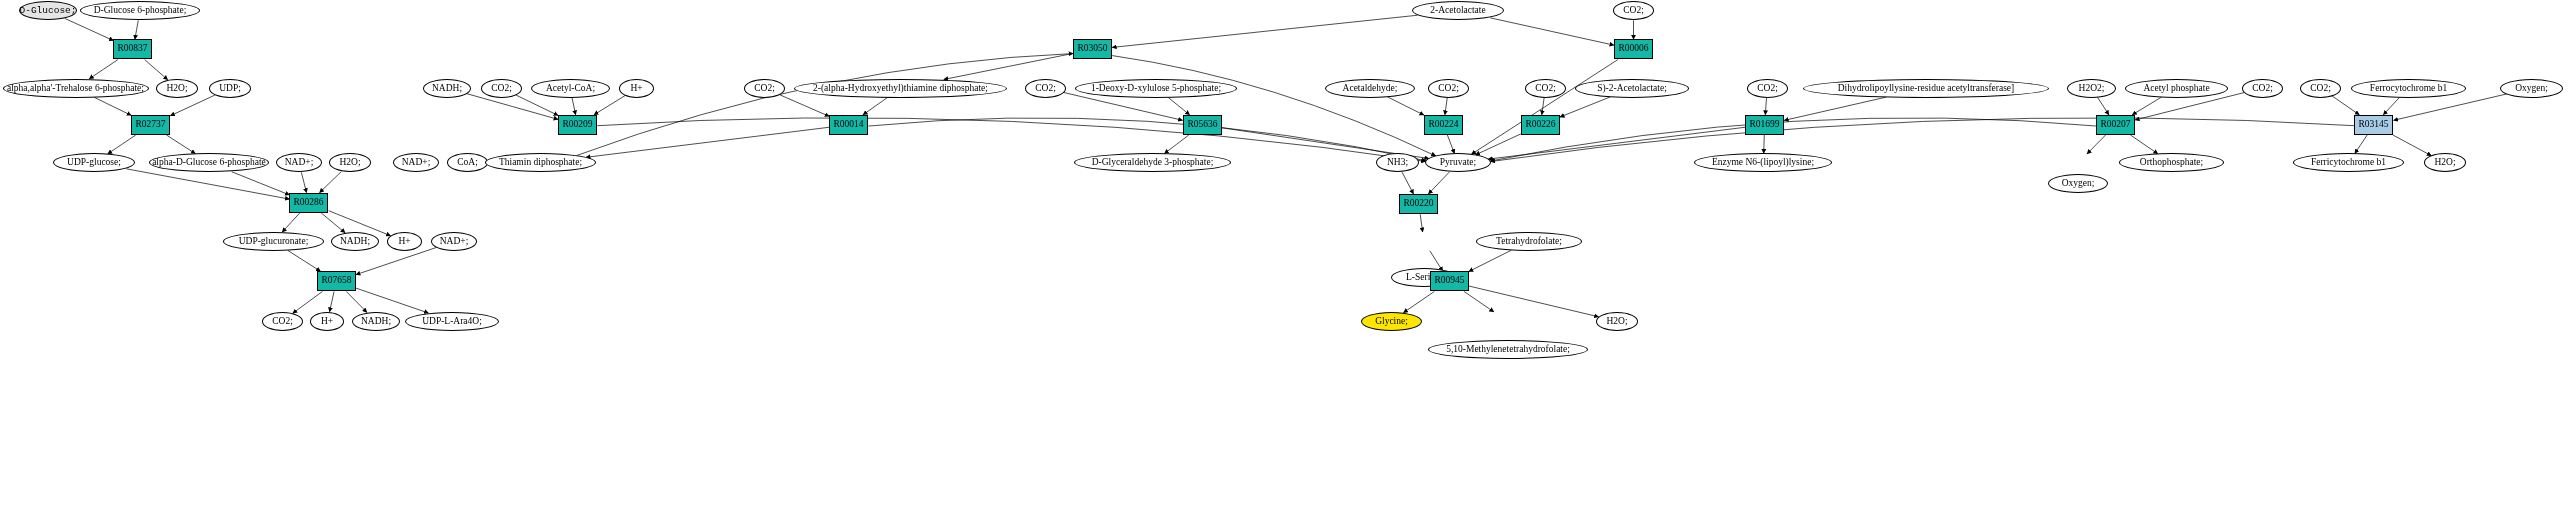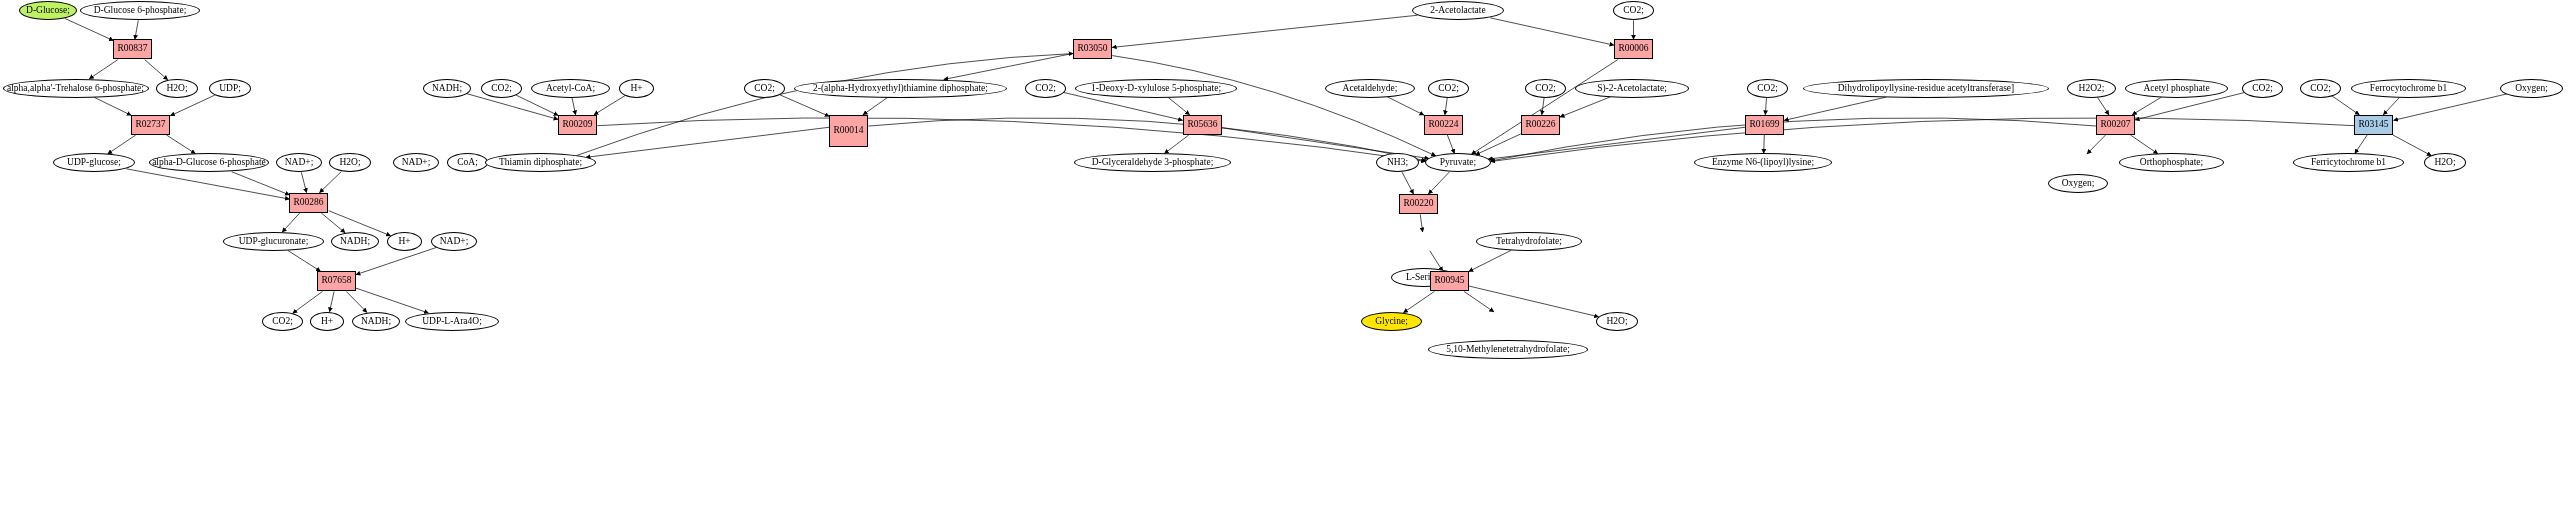--- a/index.html
+++ b/index.html
@@ -36,28 +36,29 @@
     line-height: 1.05;
     white-space: nowrap;
   }
   .compound {
     border: 0.8px solid #000000;
     border-radius: 50% / 50%;
     background: #ffffff;
     font-size: 9.5px;
   }
   .compound.highlight-green {
-    background: #bef264;
+    background: #e5e5e5;
+    font-family: Liberation Mono, monospace;
   }
   .compound.highlight-yellow {
     background: #ffe600;
   }
   .reaction {
     border: 0.8px solid #000000;
-    background: #fca5a5;
+    background: #14b8a6;
     font-size: 9.5px;
   }
   .reaction.rxn-blue {
     background: #a8cbe6;
   }
 </style>
 </head>
 <body>
 
 <div id="canvas">
@@ -167,21 +168,21 @@
       <div class="node compound" style="left: 405px; top: 312px; width: 94px; height: 19px;">UDP-L-Ara4O;</div>
       <div class="node compound" style="left: 423px; top: 79px; width: 48px; height: 19px;">NADH;</div>
       <div class="node compound" style="left: 481px; top: 79px; width: 41px; height: 19px;">CO2;</div>
       <div class="node compound" style="left: 531px; top: 79px; width: 79px; height: 19px;">Acetyl-CoA;</div>
       <div class="node compound" style="left: 619px; top: 79px; width: 35px; height: 19px;">H+</div>
       <div class="node reaction" style="left: 558px; top: 115px; width: 39px; height: 20px;">R00209</div>
       <div class="node compound" style="left: 485px; top: 153px; width: 111px; height: 19px;">Thiamin diphosphate;</div>
       <div class="node compound" style="left: 744px; top: 79px; width: 41px; height: 19px;">CO2;</div>
       <div class="node compound" style="left: 794px; top: 79px; width: 213px; height: 19px;">2-(alpha-Hydroxyethyl)thiamine diphosphate;</div>
       <div class="node reaction" style="left: 1073px; top: 39px; width: 39px; height: 20px;">R03050</div>
-      <div class="node reaction" style="left: 829px; top: 115px; width: 39px; height: 32px;">R00014</div>
+      <div class="node reaction" style="left: 829px; top: 115px; width: 39px; height: 20px;">R00014</div>
       <div class="node compound" style="left: 1025px; top: 79px; width: 41px; height: 19px;">CO2;</div>
       <div class="node compound" style="left: 1075px; top: 79px; width: 162px; height: 19px;">1-Deoxy-D-xylulose 5-phosphate;</div>
       <div class="node reaction" style="left: 1183px; top: 115px; width: 39px; height: 20px;">R05636</div>
       <div class="node compound" style="left: 1074px; top: 153px; width: 157px; height: 19px;">D-Glyceraldehyde 3-phosphate;</div>
       <div class="node compound" style="left: 1325px; top: 79px; width: 90px; height: 19px; font-family: Liberation Serif, serif;">Acetaldehyde;</div>
       <div class="node compound" style="left: 1428px; top: 79px; width: 41px; height: 19px;">CO2;</div>
       <div class="node reaction" style="left: 1424px; top: 115px; width: 39px; height: 20px;">R00224</div>
       <div class="node compound" style="left: 1525px; top: 79px; width: 41px; height: 19px;">CO2;</div>
       <div class="node compound" style="left: 1575px; top: 79px; width: 114px; height: 19px;">S)-2-Acetolactate;</div>
       <div class="node reaction" style="left: 1521px; top: 115px; width: 39px; height: 20px;">R00226</div>

